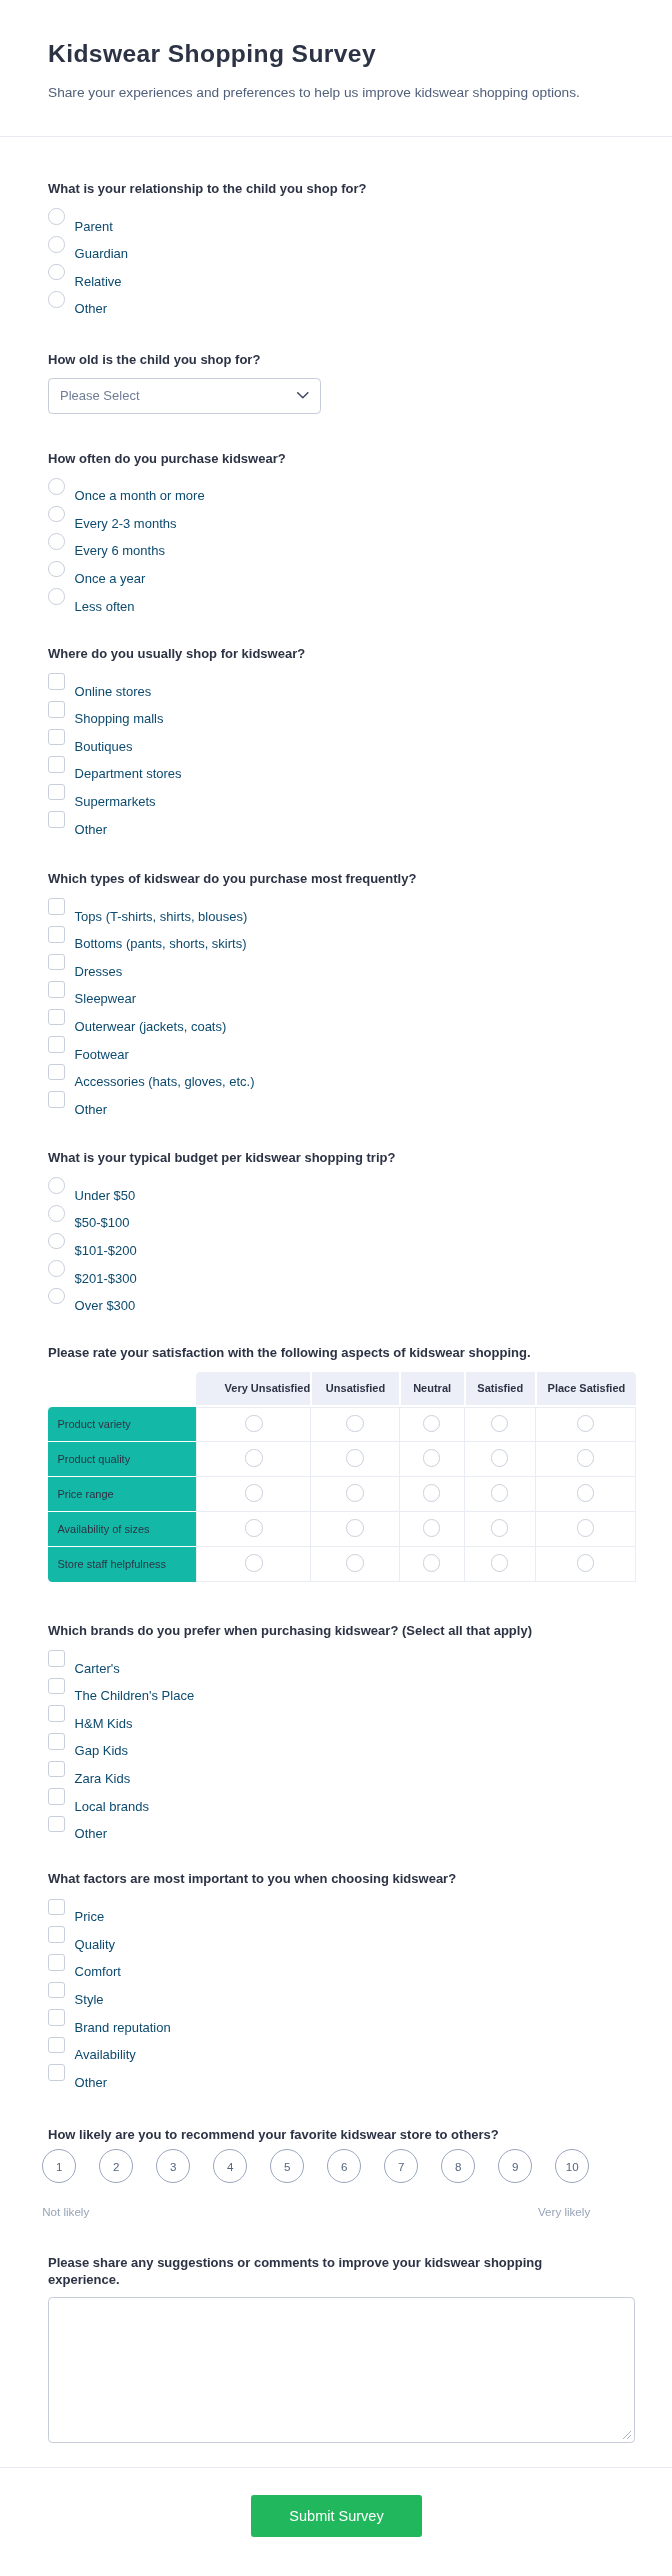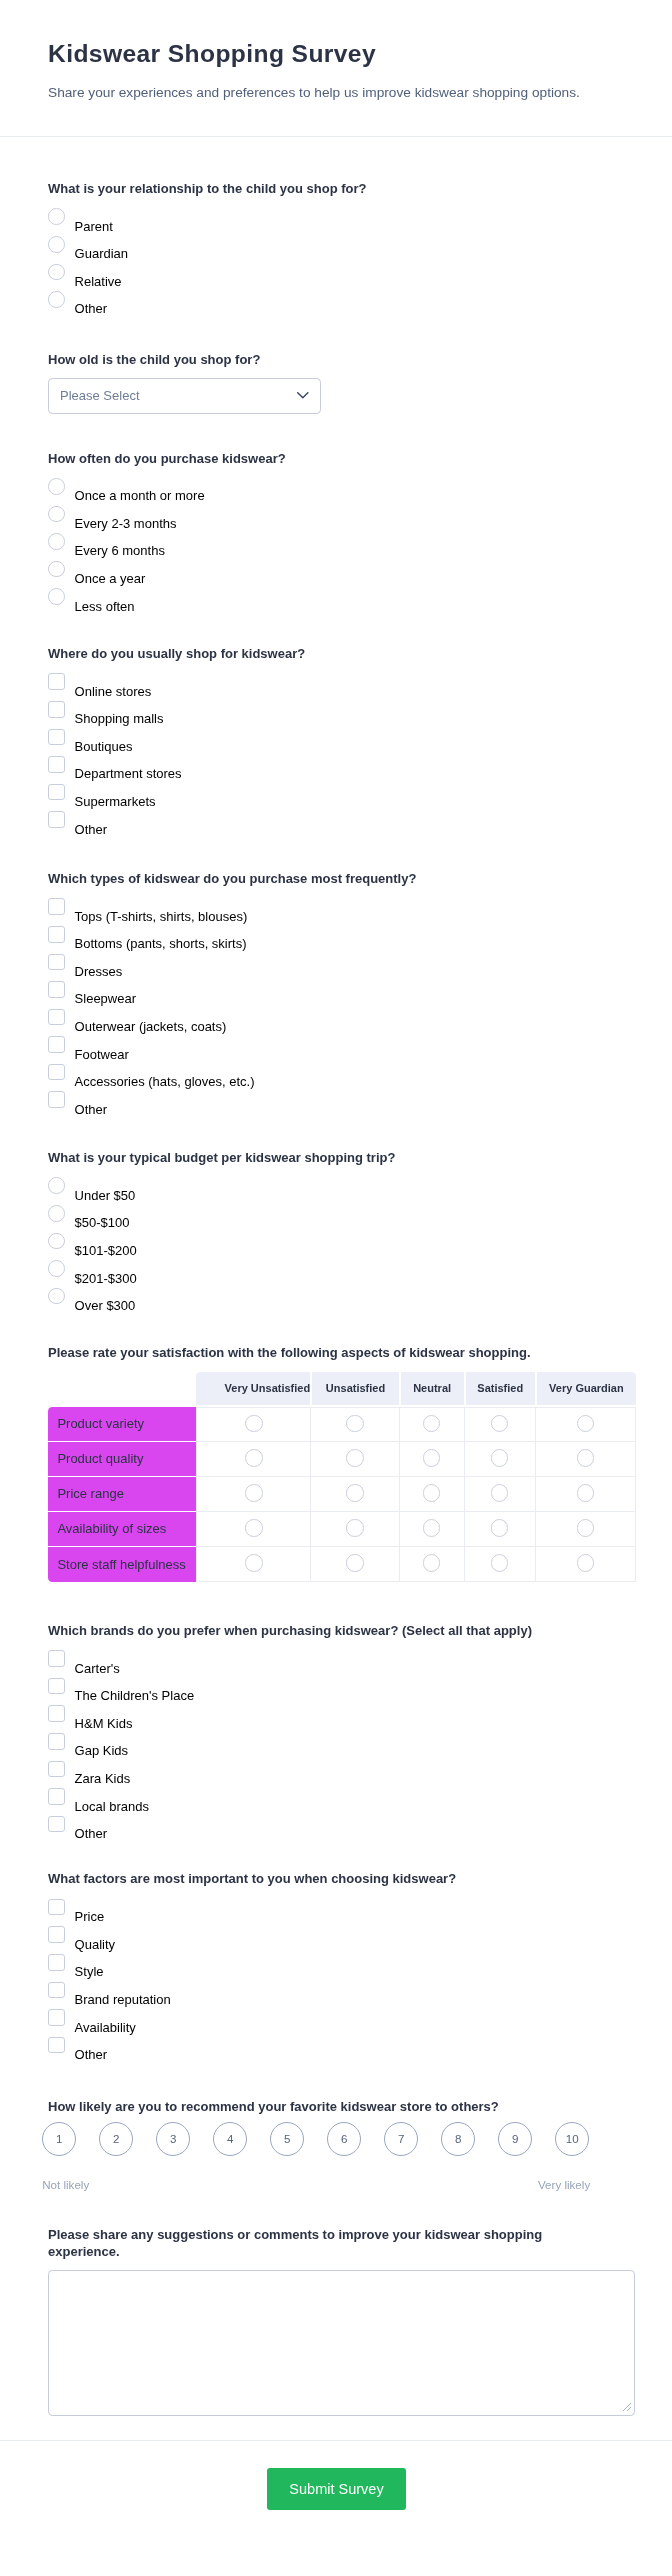--- a/index.html
+++ b/index.html
@@ -31,21 +31,21 @@
   .q-label.wrap { max-width: 557px; }
   .opts { margin-top: 11px; }
   .opt-row { display: flex; align-items: center; height: 16.6px; }
   .opt-row + .opt-row { margin-top: 11px; }
   .radio, .checkbox {
     width: 16.6px; height: 16.6px; background: #fff;
     border: 0.7px solid #c8cedb; flex: 0 0 16.6px;
   }
   .radio { border-radius: 50%; }
   .checkbox { border-radius: 2.9px; }
-  .opt-text { margin-left: 10px; font-size: 13px; color: #000000; white-space: nowrap; margin-top: 19px; }
+  .opt-text { margin-left: 10px; font-size: 13px; color: #0c4a6e; white-space: nowrap; margin-top: 19px; }
 
   
   .select-box {
     margin-top: 9.4px; width: 273px; height: 36px;
     border: 0.7px solid #c5cbd9; border-radius: 4.3px; background: #fff;
     display: flex; align-items: center; justify-content: space-between;
     padding: 0 11px; cursor: pointer;
   }
   .select-placeholder { font-size: 13px; color: #6f7d96; }
 
@@ -56,21 +56,21 @@
   }
   table.matrix thead th {
     height: 35px; background: #edeff8; font-size: 11px; font-weight: 600;
     color: #2c3345; text-align: center; vertical-align: middle;
     border-left: 2.2px solid #fff; border-bottom: 2.2px solid #fff;
   }
   table.matrix thead th.corner { background: #fff; border-left: none; }
   table.matrix thead th:nth-child(2) { border-left: none; border-top-left-radius: 4.3px; padding-left: 28px; }
   table.matrix thead th:last-child { border-top-right-radius: 4.3px; }
   table.matrix tbody th {
-    background: #d946ef; font-size: 13px; font-weight: 400; color: #2c3345;
+    background: #14b8a6; font-size: 11px; font-weight: 400; color: #2c3345;
     text-align: left; padding-left: 9.4px; vertical-align: middle;
     border-bottom: 1.4px solid #fff;
   }
   table.matrix tbody tr:first-child th { border-top-left-radius: 4.3px; }
   table.matrix tbody tr:last-child th { border-bottom-left-radius: 4.3px; border-bottom: none; }
   table.matrix tbody td {
     height: 35px; background: #fff; text-align: center; vertical-align: middle;
     border-left: 0.7px solid #e9ecf3; border-bottom: 0.7px solid #e9ecf3;
   }
   table.matrix tbody tr:first-child td { border-top: 0.7px solid #e9ecf3; }
@@ -104,21 +104,21 @@
   }
   .ta-resize {
     position: absolute; right: 3.6px; bottom: 6.5px; width: 8px; height: 8px;
     background:
       linear-gradient(135deg, transparent 0 46%, #a9b1c0 46% 54%, transparent 54% 70%, #a9b1c0 70% 78%, transparent 78%);
   }
 
   
   .submit-divider { margin-top: 22px; border-bottom: 0.7px solid #e8ebf1; }
   .submit-button {
-    display: block; margin: 27px auto 0; width: 139px; height: 42px;
+    display: block; margin: 27px auto 0; width: 171px; height: 42px;
     background: #21b75c; border: none; border-radius: 2.9px;
     color: #ffffff; font-size: 14.5px; font-family: "Liberation Sans", sans-serif;
     cursor: pointer;
   }
 </style>
 </head>
 <body>
 
 <div class="page">
 
@@ -291,21 +291,21 @@
           <col style="width:71px">
           <col style="width:101px">
       </colgroup>
       <thead>
         <tr>
           <th class="corner"></th>
           <th>Very Unsatisfied</th>
           <th>Unsatisfied</th>
           <th>Neutral</th>
           <th>Satisfied</th>
-          <th>Very Guardian</th>
+          <th>Place Satisfied</th>
         </tr>
       </thead>
       <tbody>
         <tr>
           <th>Product variety</th>
           <td><span class="m-radio"></span></td>
           <td><span class="m-radio"></span></td>
           <td><span class="m-radio"></span></td>
           <td><span class="m-radio"></span></td>
           <td><span class="m-radio"></span></td>
@@ -383,20 +383,24 @@
   <section class="content" style="margin-top:38px">
     <div class="q-label">What factors are most important to you when choosing kidswear?</div>
     <div class="opts">
       <div class="opt-row">
           <span class="checkbox"></span>
           <span class="opt-text">Price</span>
         </div>
       <div class="opt-row">
           <span class="checkbox"></span>
           <span class="opt-text">Quality</span>
+        </div>
+      <div class="opt-row">
+          <span class="checkbox"></span>
+          <span class="opt-text">Comfort</span>
         </div>
       <div class="opt-row">
           <span class="checkbox"></span>
           <span class="opt-text">Style</span>
         </div>
       <div class="opt-row">
           <span class="checkbox"></span>
           <span class="opt-text">Brand reputation</span>
         </div>
       <div class="opt-row">

